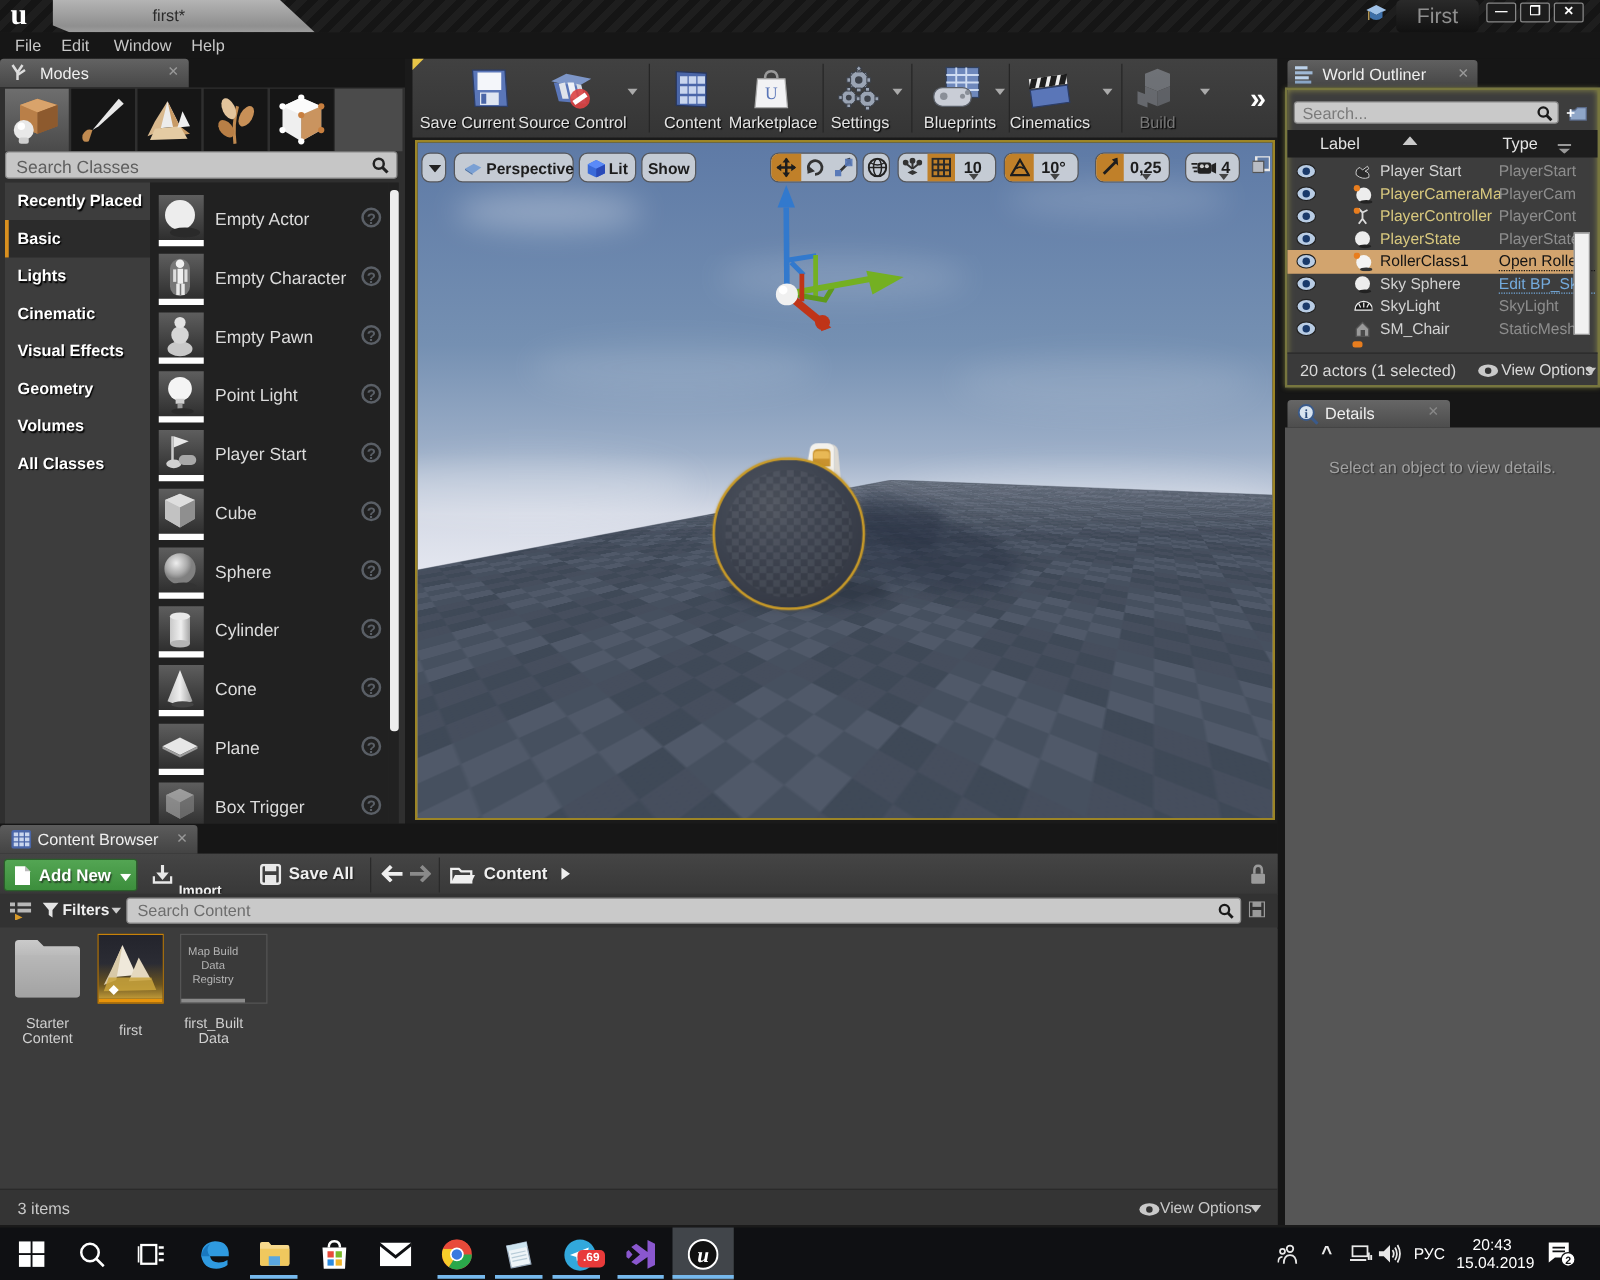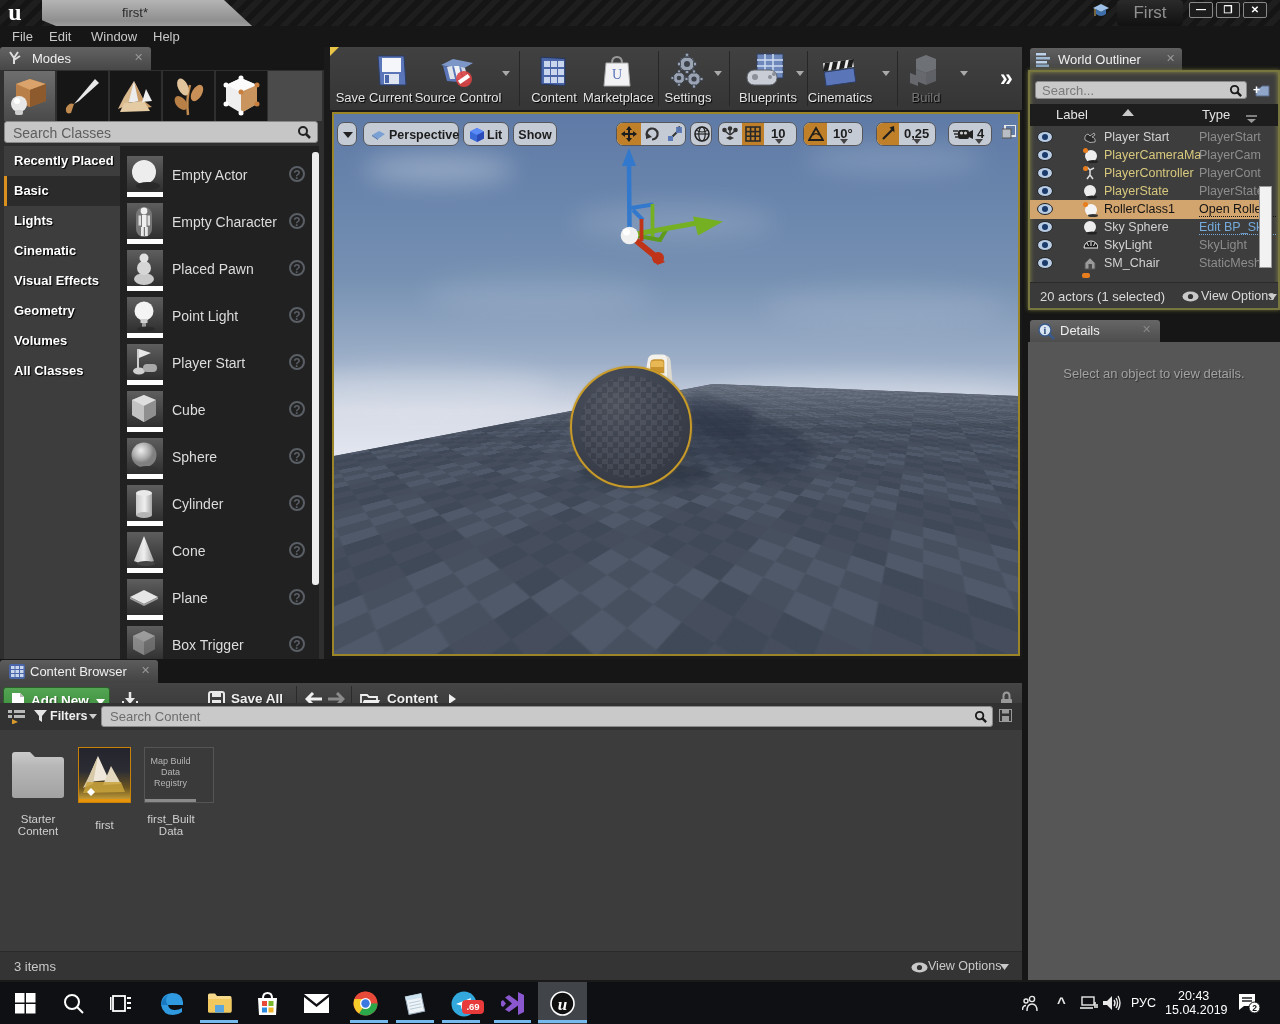--- a/index.html
+++ b/index.html
@@ -129,21 +129,21 @@
 #details-tab { left:8px; top:0px; width:130px; height:22px; background:linear-gradient(#666,#4d4d4d);
   border-radius:3px 3px 0 0; }
 #details-panel { left:6px; top:22px; width:252px; height:638px; background:#565656; }
 
 
 #cb-wrap { left:0; top:659px; width:1022px; height:321px; background:#161616; }
 #cb-tab { left:0px; top:1px; width:158px; height:23px; background:linear-gradient(#5c5c5c,#434343);
   border-radius:3px 3px 0 0; }
 #cb-body { left:0; top:24px; width:1022px; height:297px; background:#3c3c3c; }
 #cb-toolbar { left:0; top:0; width:1022px; height:33px; background:linear-gradient(#454545,#383838); }
-#cb-filter { left:0; top:20px; width:1022px; height:27px; background:#323232; }
+#cb-filter { left:0; top:32px; width:1022px; height:27px; background:#323232; }
 #cb-items { left:0; top:60px; width:1022px; height:208px; background:#3c3c3c; }
 #cb-foot { left:0; top:268px; width:1022px; height:29px; background:#343434; border-top:1px solid #2a2a2a; }
 
 
 #taskbar { left:0; top:982px; width:1280px; height:42px; background:#0f1013; }
 .tuline { position:absolute; top:38px; height:3px; background:#76b9ed; }
 </style>
 </head>
 <body>
 <div id="root">
@@ -259,21 +259,21 @@
               </svg></div>
             <span class="pname">Empty Character</span>
             <span class="phelp">?</span>
           </div>
      <div class="pitem" style="top:102px;">
             <div class="pthumb"><svg width="36" height="36">
                 <ellipse cx="17" cy="29" rx="10" ry="6" fill="#c9c9c9"></ellipse>
                 <circle cx="17" cy="18" r="7" fill="#d6d6d6"></circle>
                 <circle cx="17" cy="8" r="4.5" fill="#e2e2e2"></circle>
               </svg></div>
-            <span class="pname">Placed Pawn</span>
+            <span class="pname">Empty Pawn</span>
             <span class="phelp">?</span>
           </div>
      <div class="pitem" style="top:149px;">
             <div class="pthumb"><svg width="36" height="36">
                 <circle cx="17" cy="14" r="9.5" fill="#f4f4f4"></circle>
                 <rect x="13.5" y="22" width="7" height="4" fill="#cfcfcf"></rect>
                 <rect x="15" y="26" width="4" height="4" fill="#9a9a9a"></rect>
                 <ellipse cx="19" cy="32" rx="9" ry="2.5" fill="#2a2a2a"></ellipse>
               </svg></div>
             <span class="pname">Point Light</span>

